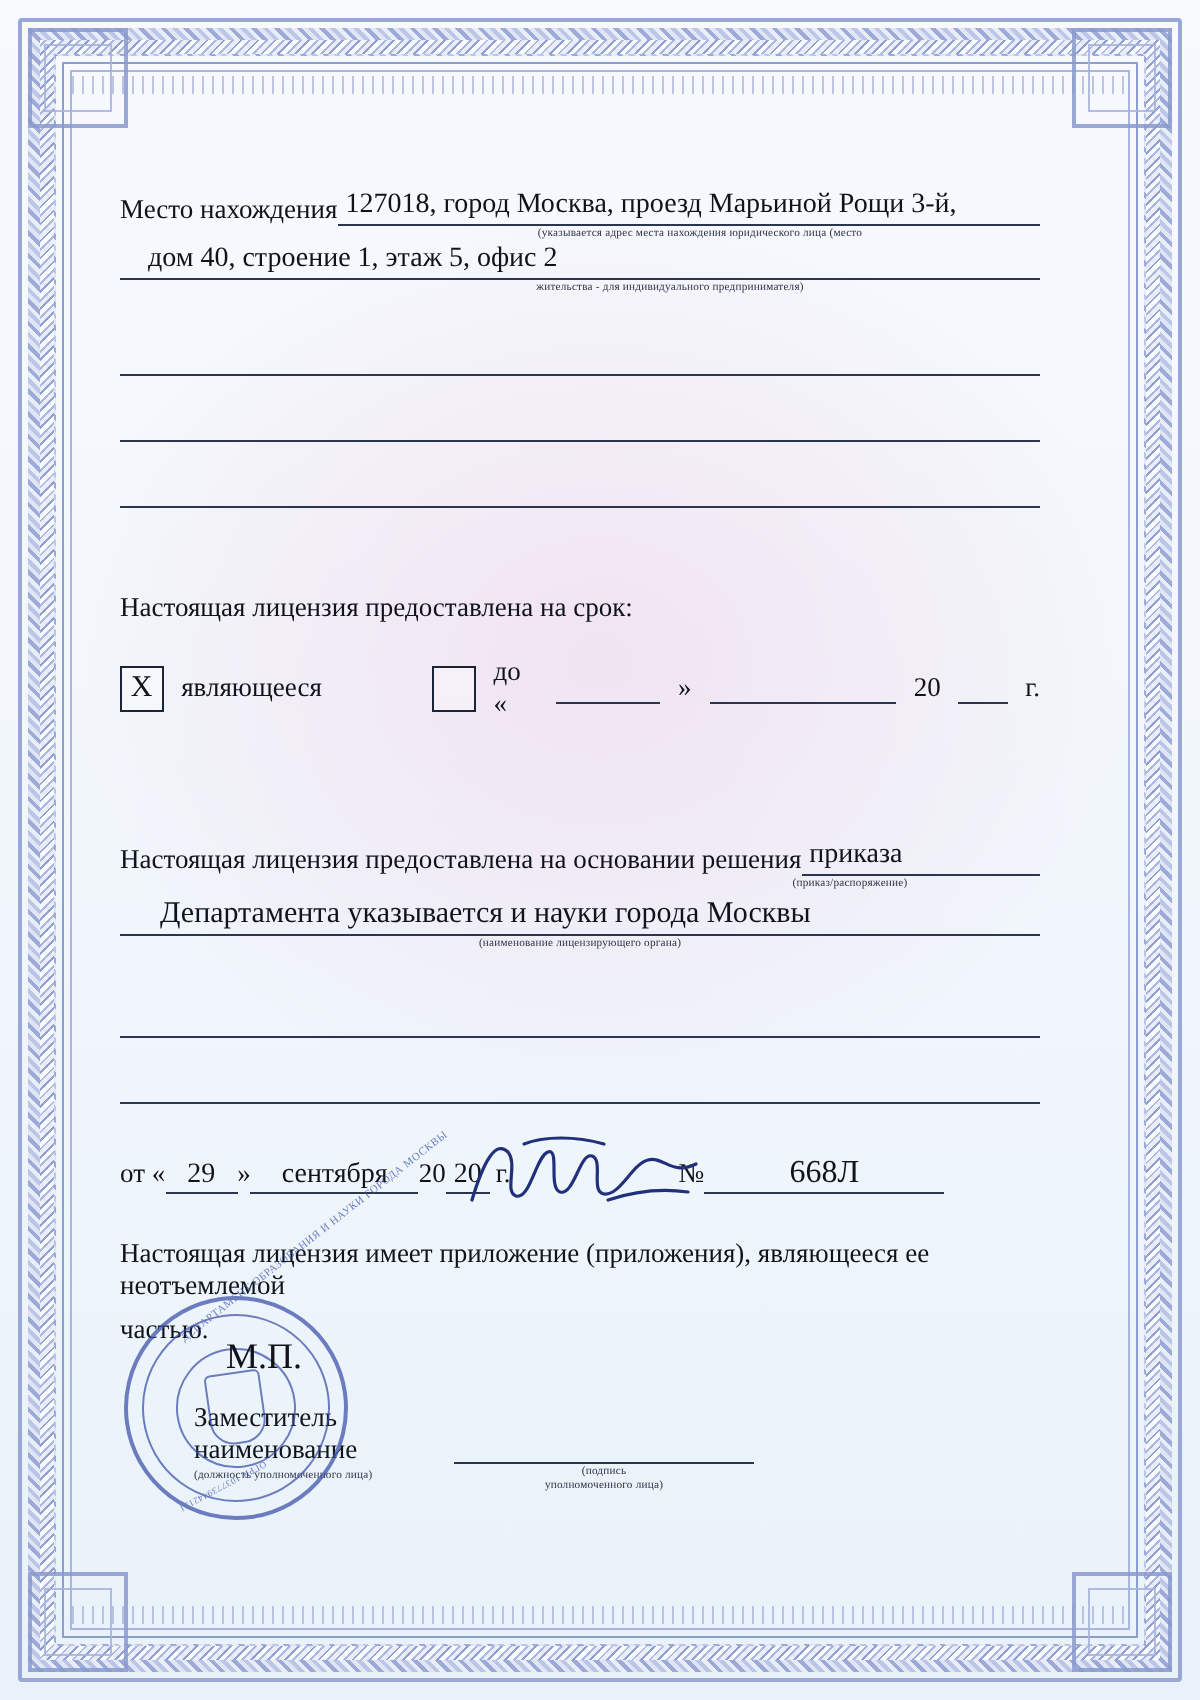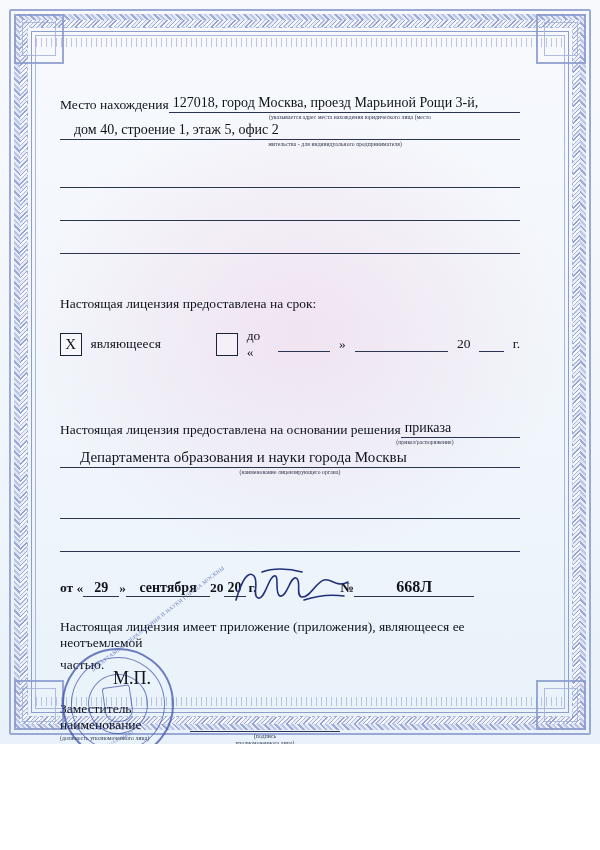--- a/index.html
+++ b/index.html
@@ -9,21 +9,21 @@
   }
   body {
     width: 600px;
     height: 850px;
     font-family: "Liberation Serif", serif;
     overflow: hidden;
   }
   .page {
     position: relative;
     width: 600px;
-    height: 744px;
+    height: 850px;
     background:
       radial-gradient(ellipse 360px 300px at 300px 330px, rgba(236,196,222,0.38) 0%, rgba(236,200,224,0.18) 45%, rgba(255,255,255,0) 75%),
       linear-gradient(180deg, #f7f9fd 0%, #f3f7fc 40%, #eef5fb 70%, #e9f2fa 100%);
     overflow: hidden;
   }
   
   .border-outer {
     position: absolute;
     left: 9px; top: 9px; right: 9px; bottom: 9px;
     border: 2px solid #9aa8d8;
@@ -148,20 +148,21 @@
     align-items: center;
     gap: 9px;
     margin-top: 16px;
   }
   .term-word { font-size: 13.5px; }
 
   .sig-block {
     margin-top: 28px;
     display: flex;
     align-items: flex-start;
+    margin-left: 37px;
   }
   .sig-post { width: 130px; }
   .sig-post .t1 { font-size: 13.5px; line-height: 1.25; }
   .sig-mid { width: 150px; position: relative; }
   .sig-name { flex: 1; text-align: right; }
   .sig-line {
     border-bottom: 1px solid #2c3550;
     height: 30px;
     position: relative;
   }
@@ -287,30 +288,30 @@
     </div>
 
     <div class="row" style="margin-top:60px;">
       <div class="flexrow">
         <span class="lbl">Настоящая лицензия предоставлена на основании решения</span>
         <span class="underline-cell val">приказа</span>
       </div>
       <div class="hint" style="margin-left:300px;width:130px;">(приказ/распоряжение)</div>
 
       <div class="flexrow" style="margin-top:4px;">
-        <span class="underline-cell val" style="padding-left:20px;font-size:15px;">Департамента образования и науки города Москвы</span>
+        <span class="underline-cell val" style="padding-left:20px;font-size:15px;">Департамента указывается и науки города Москвы</span>
       </div>
       <div class="hint">(наименование лицензирующего органа)</div>
 
       <div class="blankline" style="margin-top:16px;"></div>
       <div class="blankline"></div>
     </div>
 
     <div class="row" style="margin-top:26px;">
-      <div class="flexrow" style="align-items:baseline;font-weight:bold;">
+      <div class="flexrow" style="align-items:baseline;">
         <span class="lbl">от «</span>
         <span style="display:inline-block;min-width:36px;text-align:center;border-bottom:1px solid #2c3550;font-size:14px;">29</span>
         <span class="lbl">»</span>
         <span style="display:inline-block;min-width:84px;text-align:center;border-bottom:1px solid #2c3550;font-size:14px;">сентября</span>
         <span class="lbl">20</span>
         <span style="display:inline-block;min-width:22px;text-align:center;border-bottom:1px solid #2c3550;font-size:14px;">20</span>
         <span class="lbl" style="margin-left:3px;">г.</span>
 
         <span style="display:inline-block;width:84px;"></span>
         <span class="lbl">№</span>

